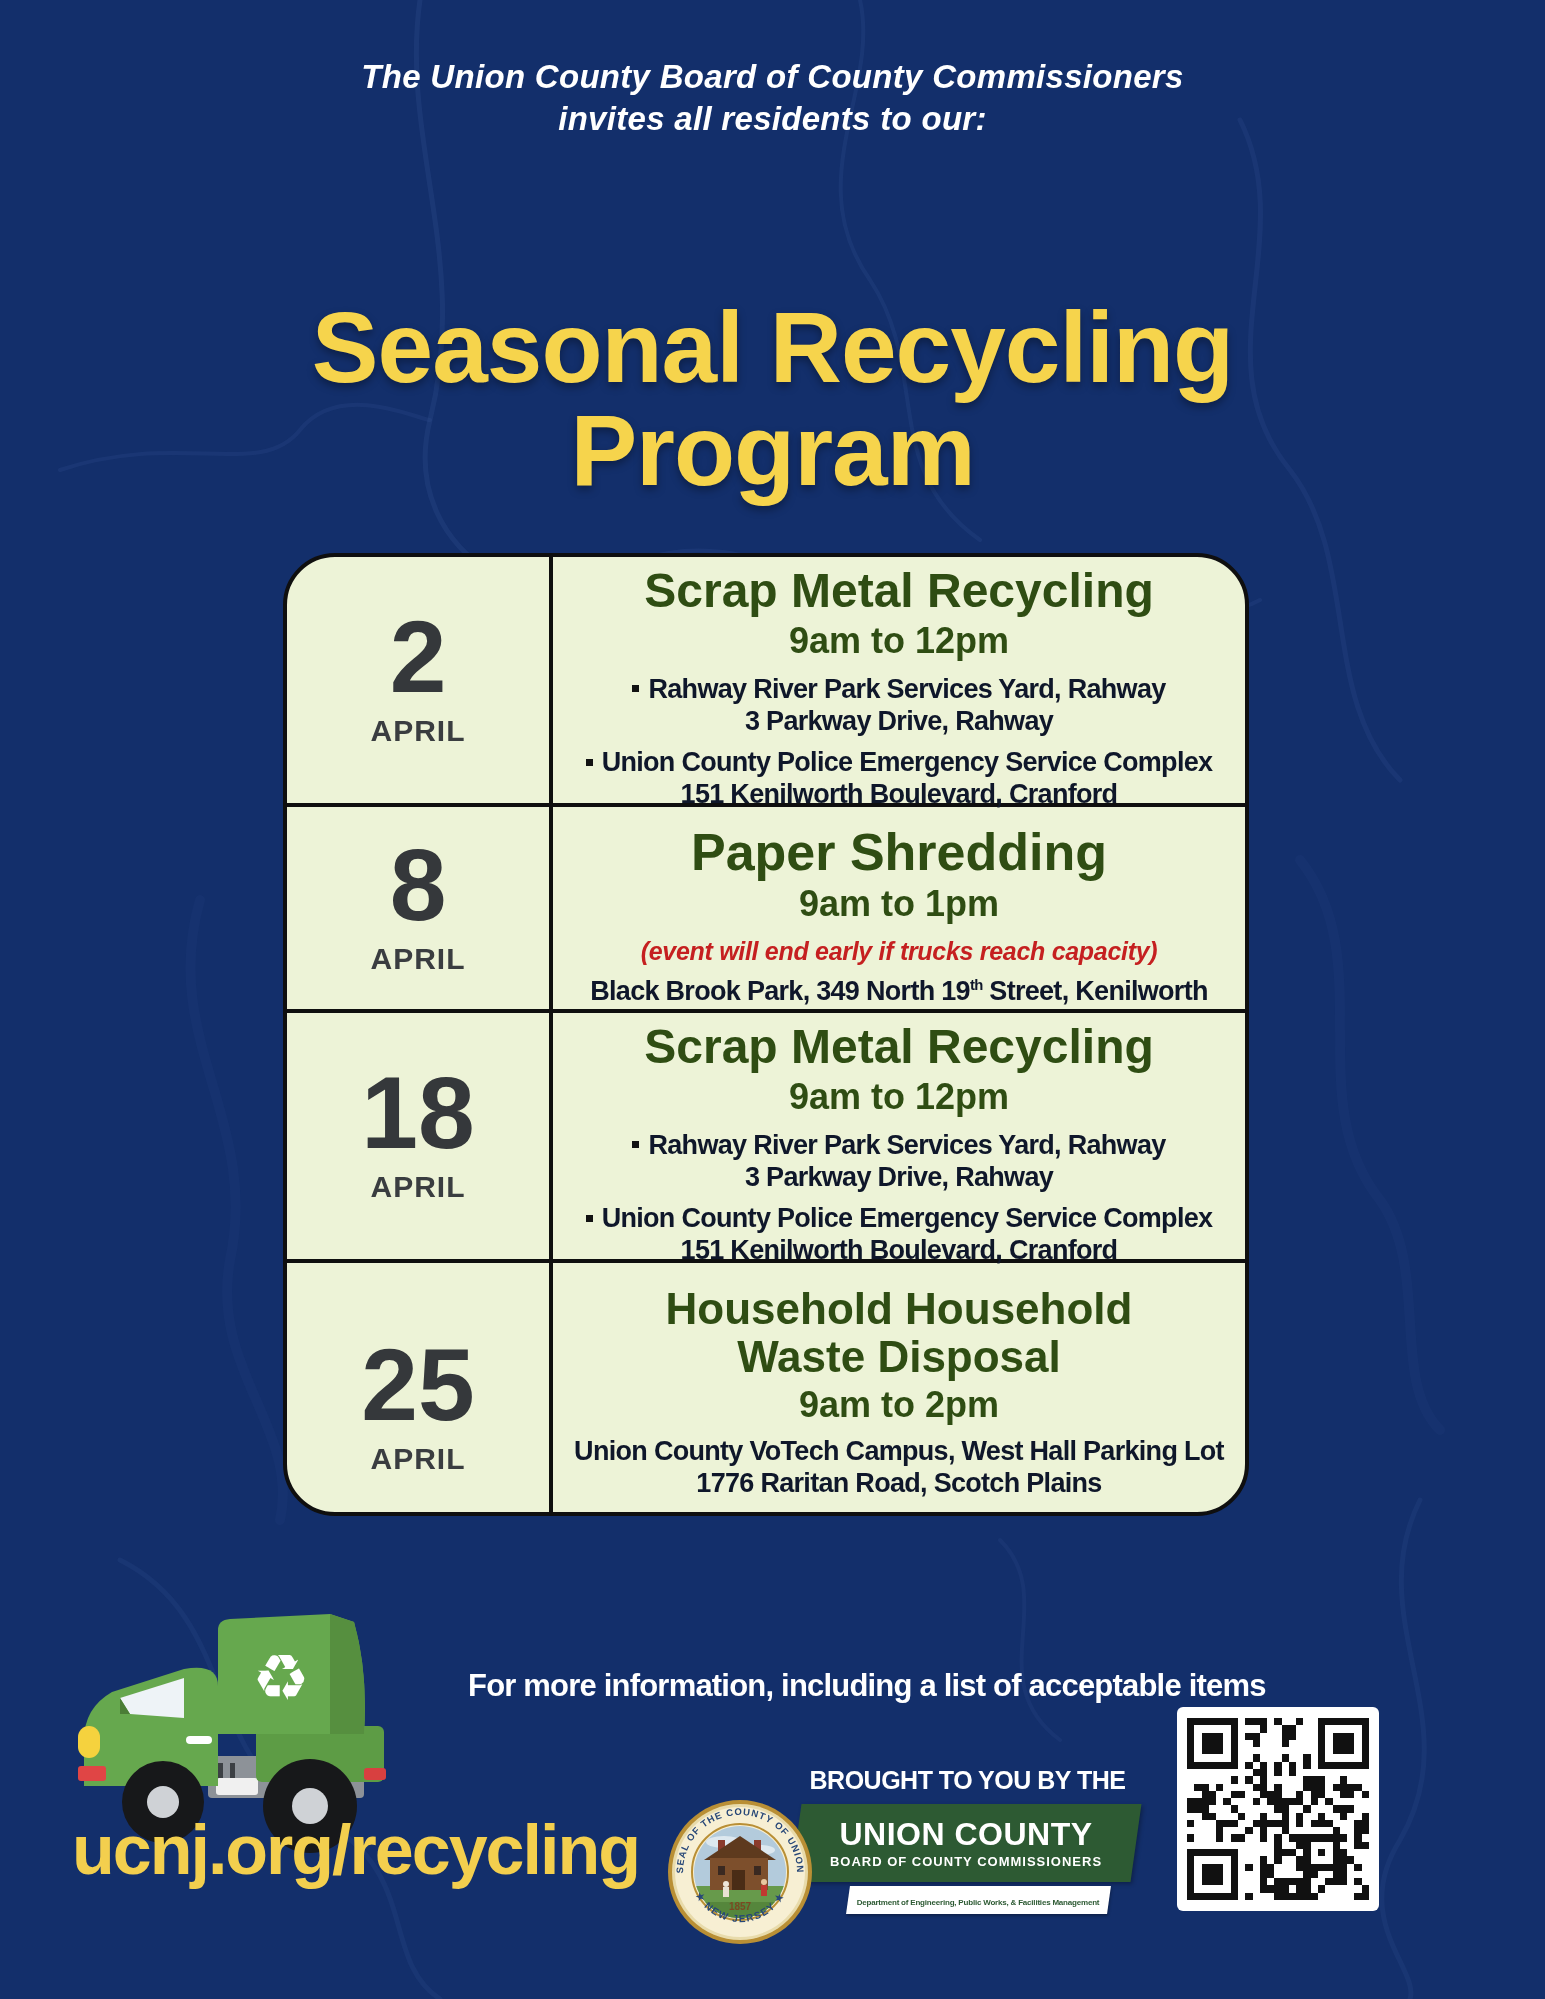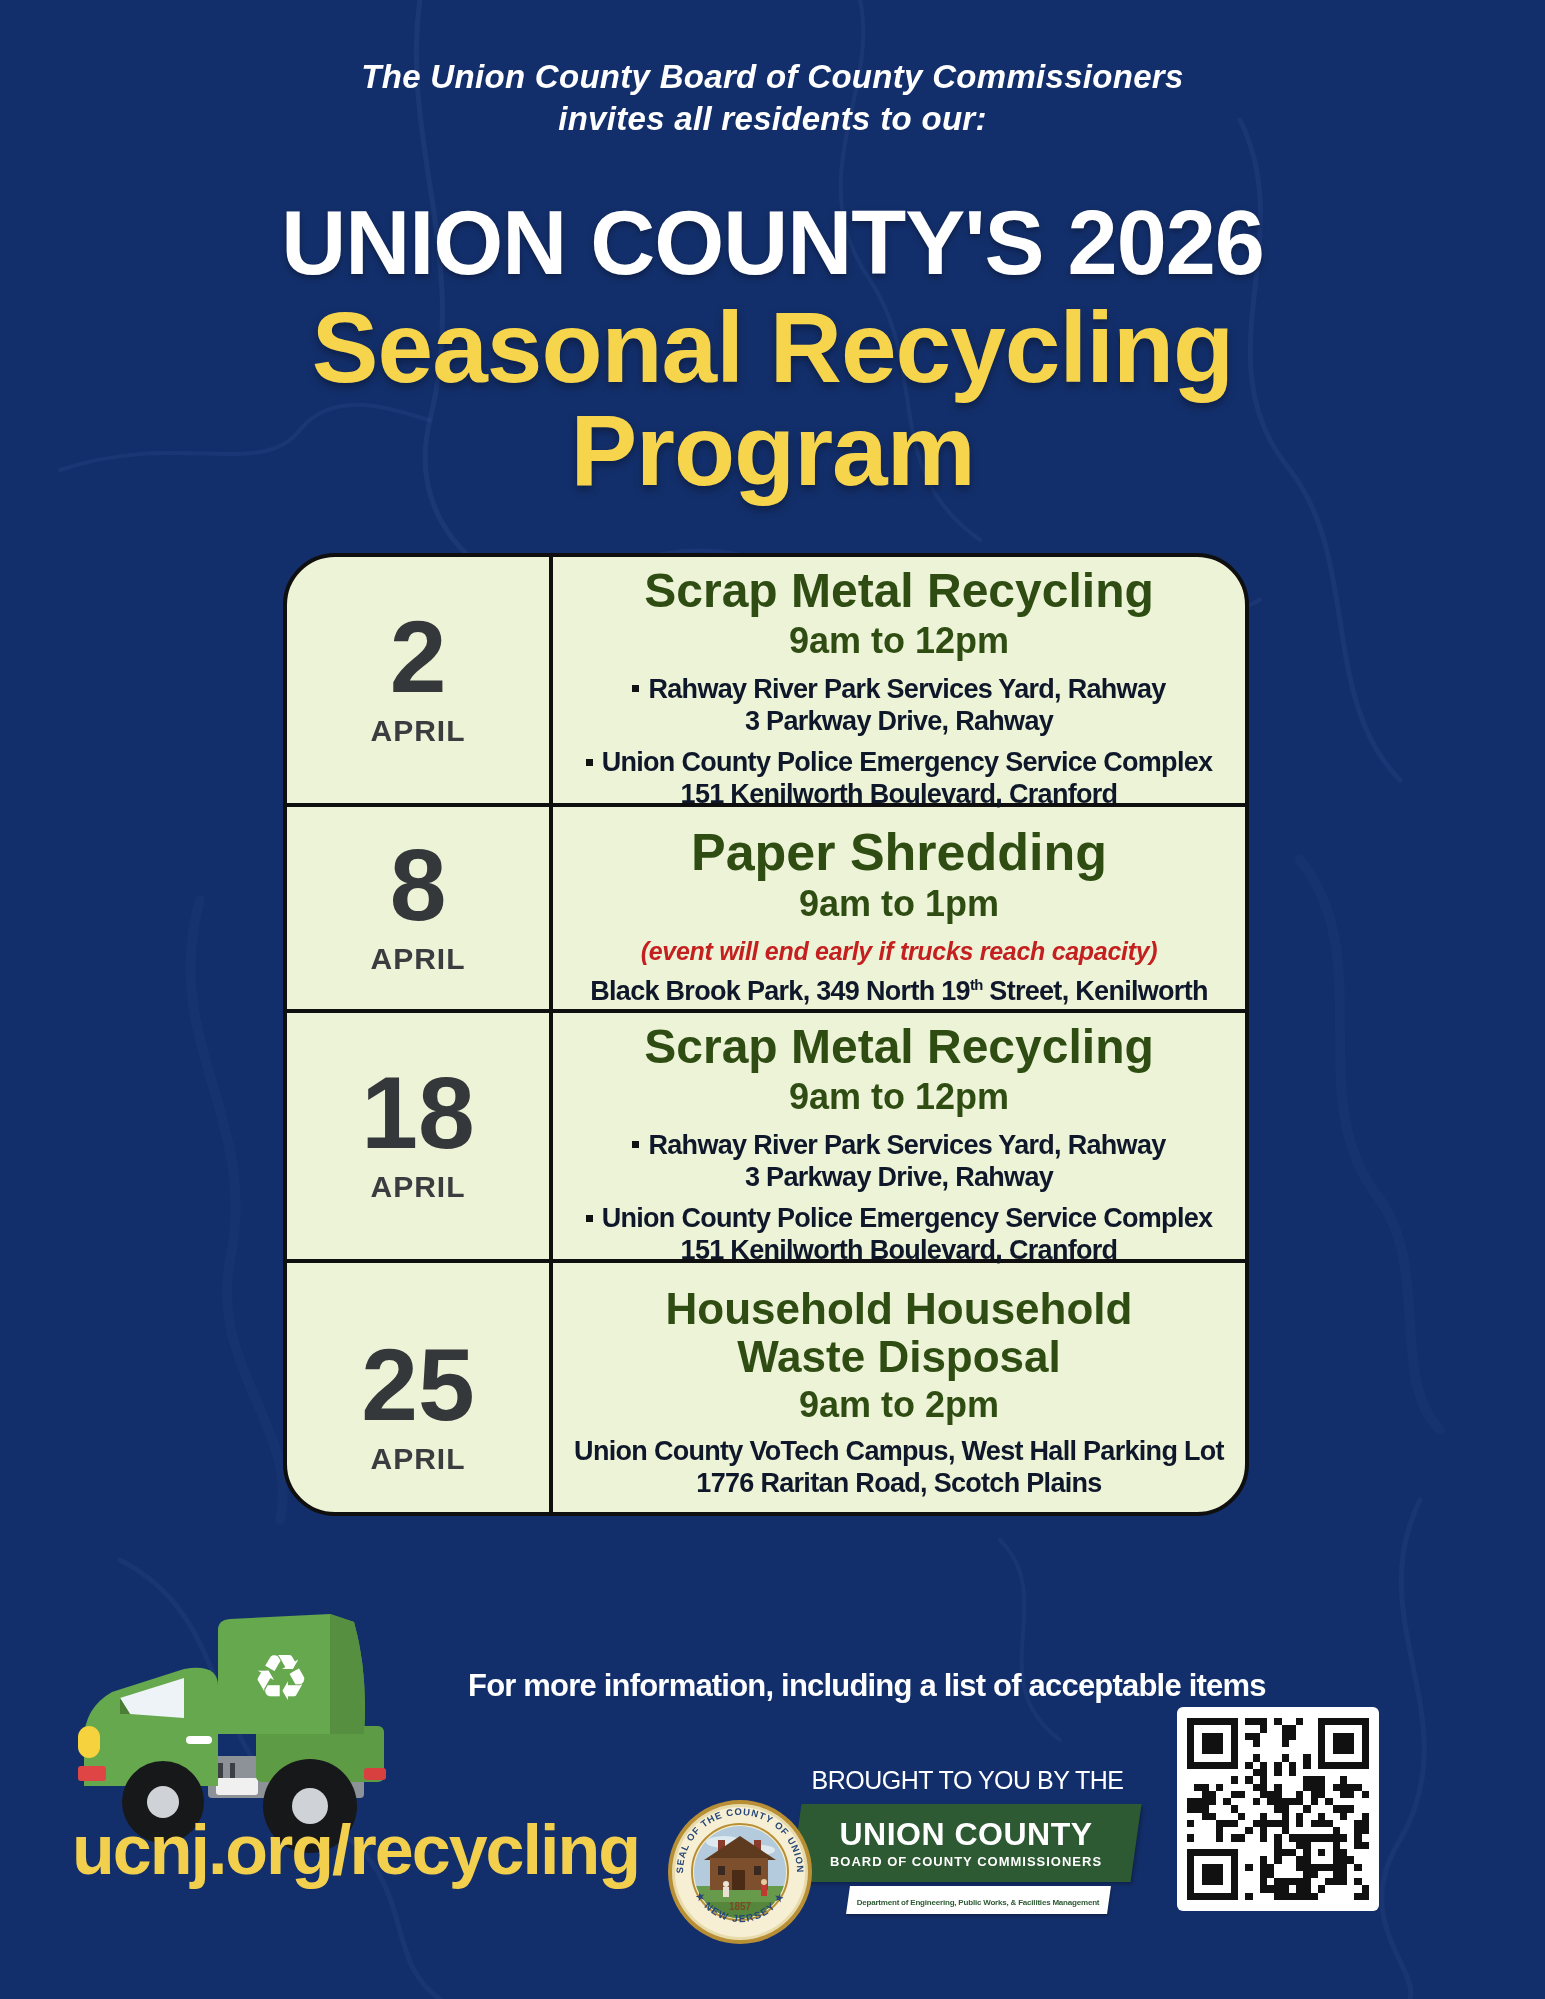--- a/index.html
+++ b/index.html
@@ -46,21 +46,21 @@
          text-decoration:underline;letter-spacing:-.5px;}
   
   .truck{position:absolute;left:68px;top:1608px;}
   .info-text{position:absolute;left:468px;top:1666px;color:#fff;font-size:31px;font-weight:700;
          letter-spacing:-.8px;line-height:1.32;}
   .website{position:absolute;left:72px;top:1810px;color:#f3cf4e;font-size:70px;font-weight:800;
          letter-spacing:-2px;text-decoration:none;}
   .qr-box{position:absolute;left:1177px;top:1707px;width:202px;height:204px;background:#fff;
          border-radius:6px;display:flex;align-items:center;justify-content:center;}
   .brought{position:absolute;left:795px;top:1766px;width:345px;text-align:center;color:#fff;
-         font-size:25px;font-weight:400;letter-spacing:-.5px;}
+         font-size:25px;font-weight:700;letter-spacing:-.5px;}
   .org-box{position:absolute;left:796px;top:1804px;width:340px;height:78px;background:#2d5a33;
          transform:skewX(-8deg);display:flex;flex-direction:column;align-items:center;
          justify-content:center;box-shadow:2px 2px 4px rgba(0,0,0,.3);}
   .org-inner{transform:skewX(8deg);text-align:center;}
   .org-name{font-size:32px;font-weight:800;color:#fff;letter-spacing:.5px;line-height:1;}
   .org-sub{font-size:13px;font-weight:700;color:#fff;letter-spacing:1px;margin-top:4px;}
   .dept-strip{position:absolute;left:848px;top:1886px;background:#fff;transform:skewX(-8deg);
          padding:5px 9px;white-space:nowrap;box-shadow:1px 2px 3px rgba(0,0,0,.3);}
   .dept-strip span{display:inline-block;transform:skewX(8deg);font-size:8px;font-weight:700;
          color:#2d5a33;letter-spacing:-.2px;}
@@ -83,21 +83,20 @@
       <path d="M1000,1540 C1060,1600 980,1680 1060,1740" stroke-width="4" opacity="0.10"></path>
       <path d="M200,900 C160,1040 260,1120 230,1260 C210,1370 300,1430 280,1520" stroke-width="10" opacity="0.07"></path>
       <path d="M1300,860 C1380,960 1300,1100 1380,1200 C1430,1270 1390,1380 1440,1430" stroke-width="10" opacity="0.07"></path>
     </g>
   </svg>
 
   <div class="intro">
     <div>The Union County Board of County Commissioners</div>
     <div>invites all residents to our:</div>
   </div>
-  <h1 class="title-year">UNION COUNTY'S 2026</h1>
   <h2 class="title-program">Seasonal Recycling Program</h2>
 
   <section class="schedule-table">
 
     <div class="sched-row row-1">
       <div class="date-cell">
         <div class="day">2</div>
         <div class="month">APRIL</div>
       </div>
       <div class="event-cell">

